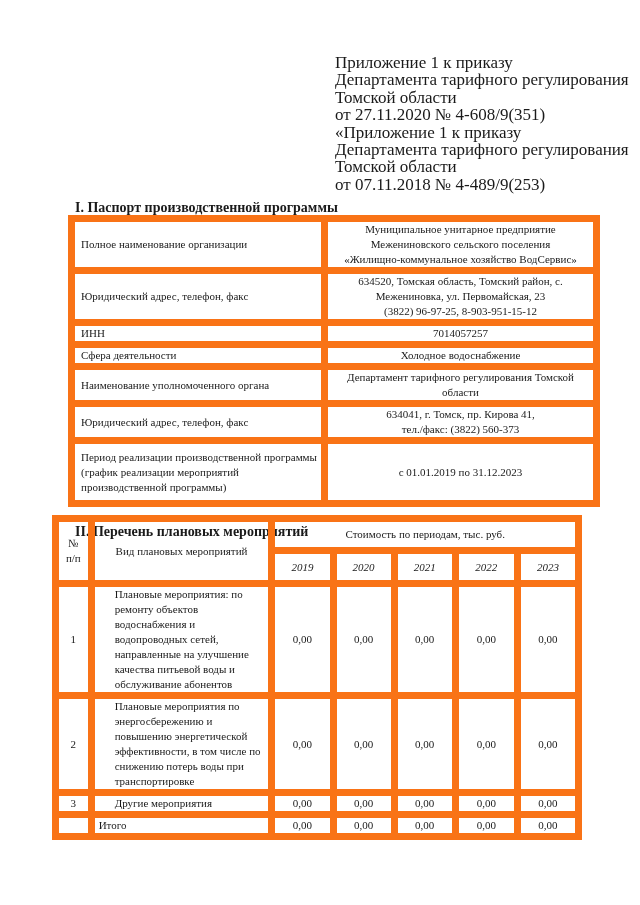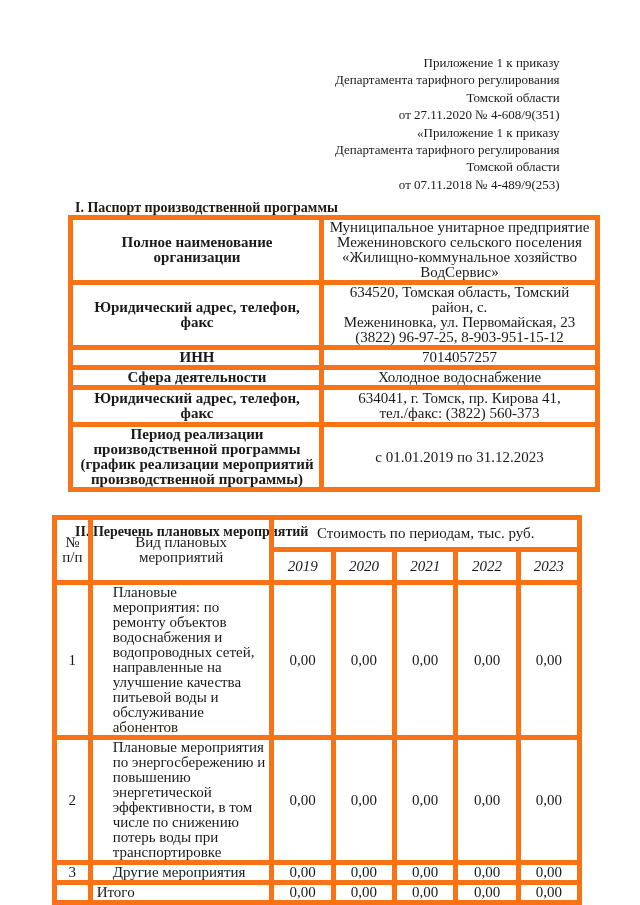--- a/index.html
+++ b/index.html
@@ -1,26 +1,26 @@
 <!DOCTYPE html>
 <html><head>
 <meta charset="utf-8">
 <style>
   html, body { margin:0; padding:0; background:#ffffff; }
   body { width:640px; height:905px; position:relative; overflow:hidden;
          font-family:"DejaVu Serif","Liberation Serif",serif; color:#1a1a1a; }
   .header-block { position:absolute; left:335px; top:54px; font-family:"Liberation Serif","DejaVu Serif",serif;
-                  font-size:13px; line-height:17.4px; white-space:nowrap;text-align:right; }
+                  font-size:17px; line-height:17.4px; white-space:nowrap; }
   .header-block div { height:17.4px; }
   .section-title { position:absolute; left:75px; font-family:"Liberation Serif","DejaVu Serif",serif;
                    font-weight:bold; font-size:14px; white-space:nowrap; }
   table { border-collapse:collapse; position:absolute; font-family:"Liberation Serif","DejaVu Serif",serif; }
-  td { border:5px solid #f97316; padding:0 4px; vertical-align:middle; font-size:15px; line-height:15px; }
+  td { border:7px solid #f97316; padding:0 4px; vertical-align:middle; font-size:11px; line-height:15px; }
   #passport { left:68px; top:215px; width:532px; }
-  #passport td.lbl { width:236px; font-weight:bold; text-align:center; padding-left:6px; }
+  #passport td.lbl { width:236px; font-weight:normal; text-align:left; padding-left:6px; }
   #passport td.val { text-align:center; }
   #plan { left:52px; top:515px; width:530px; }
   #plan td { text-align:center; }
   #plan td.name { text-align:left; padding-left:20px; }
   #plan td.total-label { text-align:left; }
 </style>
 </head>
 <body>
 
 <div class="header-block">
@@ -54,20 +54,27 @@
       <div>(3822) 96-97-25, 8-903-951-15-12</div>
     </td>
   </tr>
   <tr style="height:19px;">
     <td class="lbl">ИНН</td>
     <td class="val">7014057257</td>
   </tr>
   <tr style="height:19px;">
     <td class="lbl">Сфера деятельности</td>
     <td class="val">Холодное водоснабжение</td>
+  </tr>
+  <tr style="height:36px;">
+    <td class="lbl">Наименование уполномоченного органа</td>
+    <td class="val">
+      <div>Департамент тарифного регулирования Томской</div>
+      <div>области</div>
+    </td>
   </tr>
   <tr style="height:37px;">
     <td class="lbl">Юридический адрес, телефон, факс</td>
     <td class="val">
       <div>634041, г. Томск, пр. Кирова 41,</div>
       <div>тел./факс: (3822) 560-373</div>
     </td>
   </tr>
   <tr style="height:63px;">
     <td class="lbl">Период реализации производственной программы (график реализации мероприятий производственной программы)</td>

